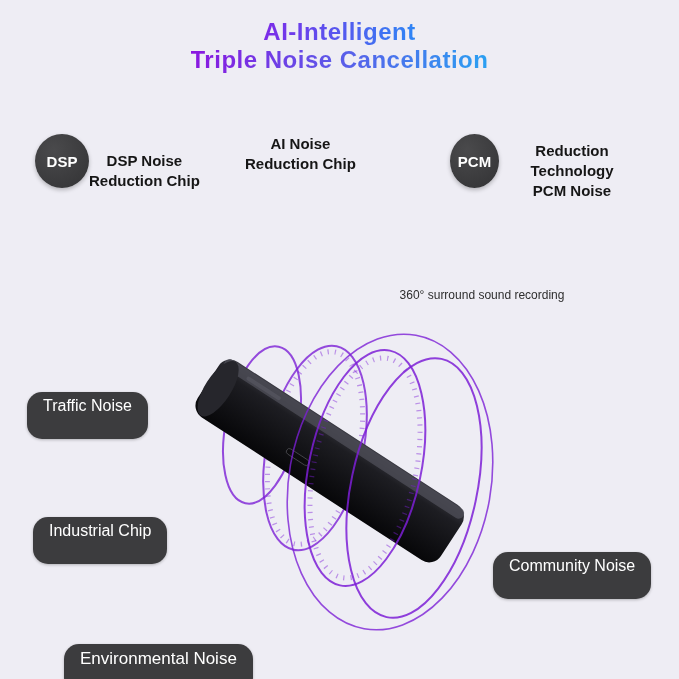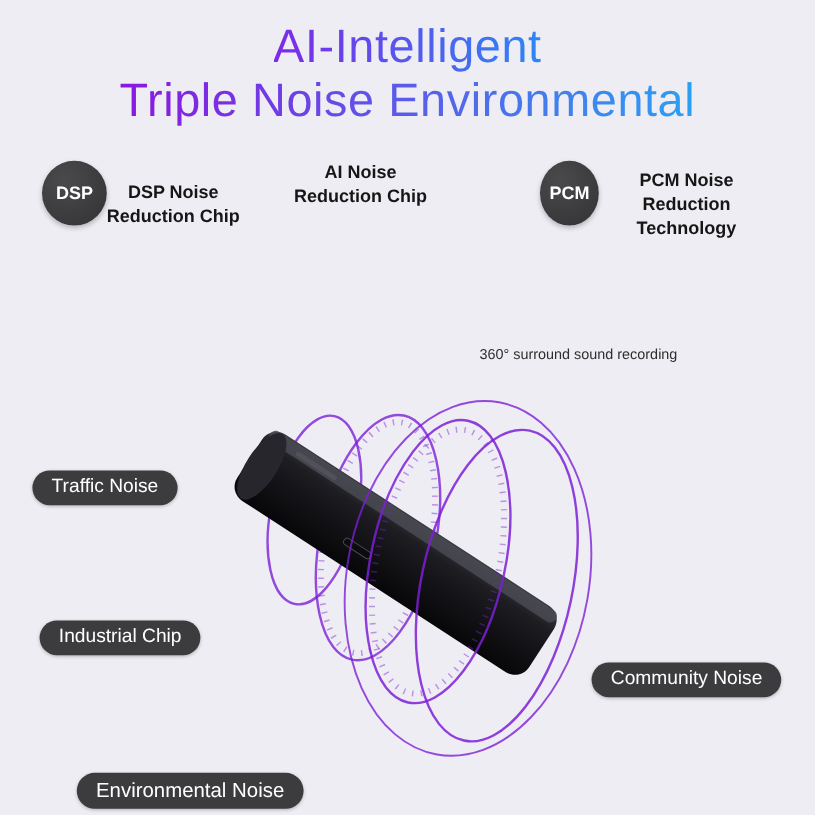--- a/index.html
+++ b/index.html
@@ -19,22 +19,22 @@
     font-family:"Liberation Sans", sans-serif;
     background:var(--bg);
     overflow:hidden;
     position:relative;
   }
   .canvas{position:absolute;inset:0;width:679px;height:679px;}
 
   
   .title{position:absolute;top:18px;left:0;width:679px;text-align:center;}
   .title-line{
-    font-weight:normal;
-    font-size:39px;
+    font-weight:bold;
+    font-size:24px;
     line-height:1.15;
     letter-spacing:.5px;
     background:linear-gradient(90deg,var(--title-grad-start),var(--title-grad-end));
     -webkit-background-clip:text;
     background-clip:text;
     -webkit-text-fill-color:transparent;
     color:transparent;
     display:inline-block;
   }
   .title-line.l2{
@@ -82,60 +82,60 @@
   
   .scene{position:absolute;inset:0;pointer-events:none;}
 
   
   .pill{
     position:absolute;
     background:var(--pill-bg);
     color:#fff;
     font-size:16px;
     line-height:1;
-    padding:6px 16px 7px 16px;
+    padding:6px 16px 25px 16px;
     border-radius:15px;
     white-space:nowrap;
     box-shadow:0 1px 3px rgba(0,0,0,.25);
   }
   .pill.traffic{left:27px;top:392px;}
   .pill.industrial{left:33px;top:517px;}
   .pill.community{left:493px;top:552px;}
   .pill.environmental{left:64px;top:620px;font-size:17px;margin-top:24px;}
 </style>
 </head>
 <body>
 
 <div class="canvas">
 
   <div class="title">
     <div><span class="title-line l1">AI-Intelligent</span></div>
-    <div><span class="title-line l2">Triple Noise Environmental</span></div>
+    <div><span class="title-line l2">Triple Noise Cancellation</span></div>
   </div>
 
   <div class="feature f1">
     <div class="badge">DSP</div>
     <div class="feature-label">
       <div>DSP Noise</div>
       <div>Reduction Chip</div>
     </div>
   </div>
 
   <div class="feature f2">
     <div class="feature-label">
       <div>AI Noise</div>
       <div>Reduction Chip</div>
     </div>
   </div>
 
   <div class="feature f3">
     <div class="badge">PCM</div>
     <div class="feature-label">
+      <div>Reduction Technology</div>
       <div>PCM Noise</div>
-      <div>Reduction Technology</div>
     </div>
   </div>
 
   <div class="caption">360° surround sound recording</div>
 
   <svg class="scene" width="679" height="679" viewBox="0 0 679 679" xmlns="http://www.w3.org/2000/svg">
     <defs>
       <linearGradient id="bodyGrad" x1="0" y1="0" x2="0" y2="1">
         <stop offset="0" stop-color="#3a3a42"></stop>
         <stop offset="0.25" stop-color="#1d1d22"></stop>

